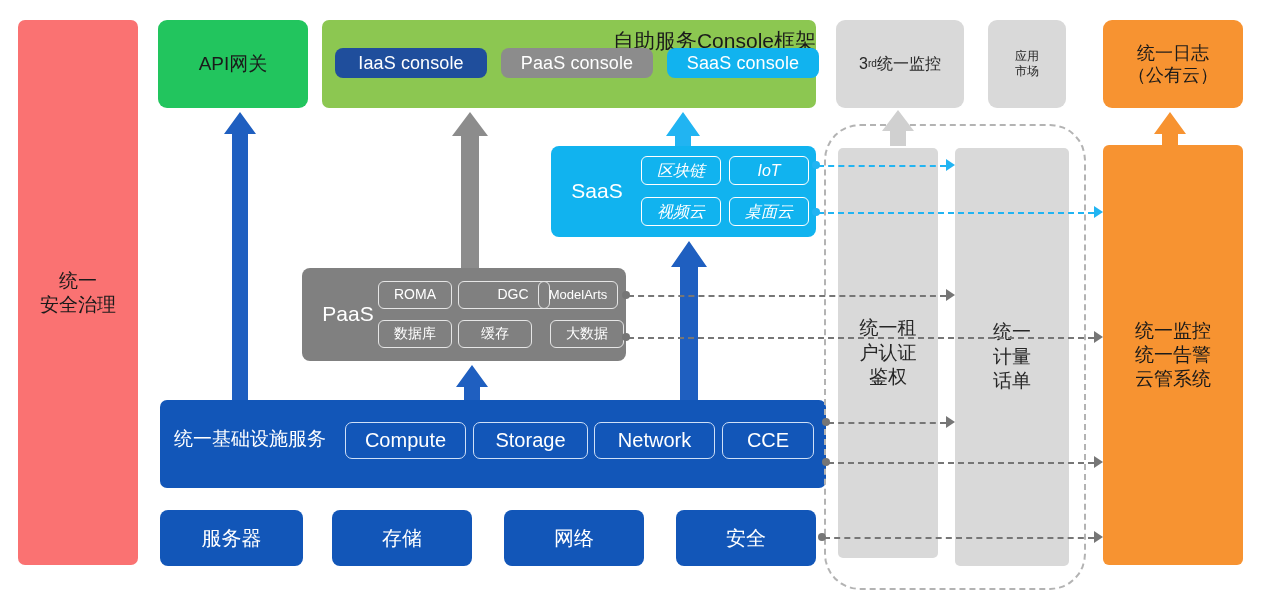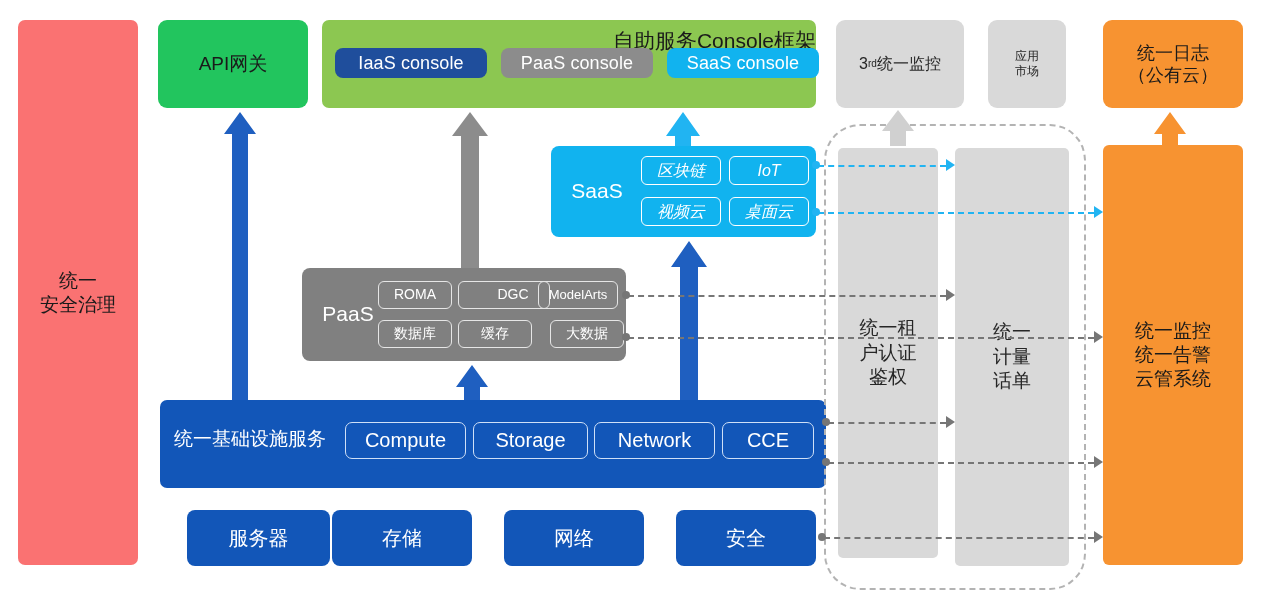--- a/index.html
+++ b/index.html
@@ -169,21 +169,21 @@
   #infra-storage { left: 313px; width: 113px; }
   #infra-network { left: 434px; width: 119px; }
   #infra-cce     { left: 562px; width: 90px; }
 
   
   .res-box {
     top: 510px; height: 56px;
     background: #1256b8; border-radius: 8px;
     color: #ffffff; font-size: 20px;
   }
-  #res-server  { left: 160px; width: 143px; margin-left: 27px; }
+  #res-server  { left: 160px; width: 143px; }
   #res-storage { left: 332px; width: 140px; }
   #res-network { left: 504px; width: 140px; }
   #res-security{ left: 676px; width: 140px; }
 
   
   #shared-container {
     position: absolute;
     left: 824px; top: 124px; width: 262px; height: 466px;
     border: 2.5px dashed #b3b3b3;
     border-radius: 36px;

